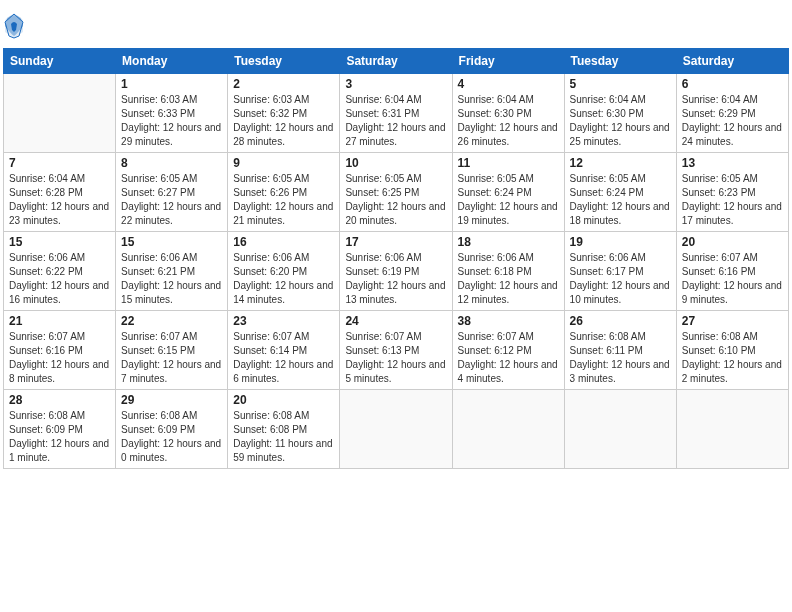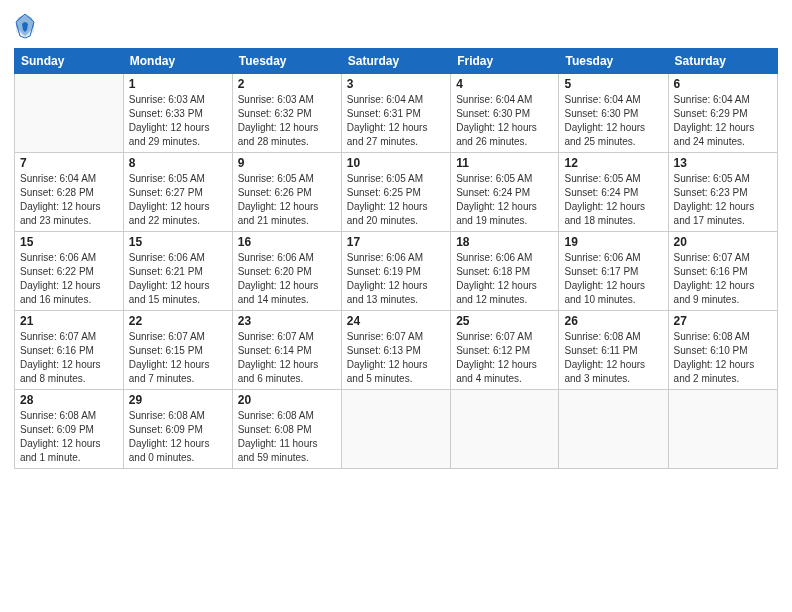--- a/index.html
+++ b/index.html
@@ -6,21 +6,21 @@
     body {
       font-family: Arial, sans-serif;
       background: #fff;
       width: 792px;
       height: 612px;
       overflow: hidden;
     }
     .container {
       width: 792px;
       height: 448px;
-      padding: 10px 14px;
+      padding: 10px 3px;
       background: #fff;
     }
     .header {
       display: flex;
       justify-content: space-between;
       align-items: flex-start;
       margin-bottom: 8px;
     }
     .logo {
       display: flex;
@@ -234,21 +234,21 @@
           </td>
           <td>
             <span class="day-num">23</span>
             <div class="cell-text">Sunrise: 6:07 AM<br>Sunset: 6:14 PM<br>Daylight: 12 hours and 6 minutes.</div>
           </td>
           <td>
             <span class="day-num">24</span>
             <div class="cell-text">Sunrise: 6:07 AM<br>Sunset: 6:13 PM<br>Daylight: 12 hours and 5 minutes.</div>
           </td>
           <td>
-            <span class="day-num">25</span>
+            <span class="day-num">38</span>
             <div class="cell-text">Sunrise: 6:07 AM<br>Sunset: 6:12 PM<br>Daylight: 12 hours and 4 minutes.</div>
           </td>
           <td>
             <span class="day-num">26</span>
             <div class="cell-text">Sunrise: 6:08 AM<br>Sunset: 6:11 PM<br>Daylight: 12 hours and 3 minutes.</div>
           </td>
           <td>
             <span class="day-num">27</span>
             <div class="cell-text">Sunrise: 6:08 AM<br>Sunset: 6:10 PM<br>Daylight: 12 hours and 2 minutes.</div>
           </td>

